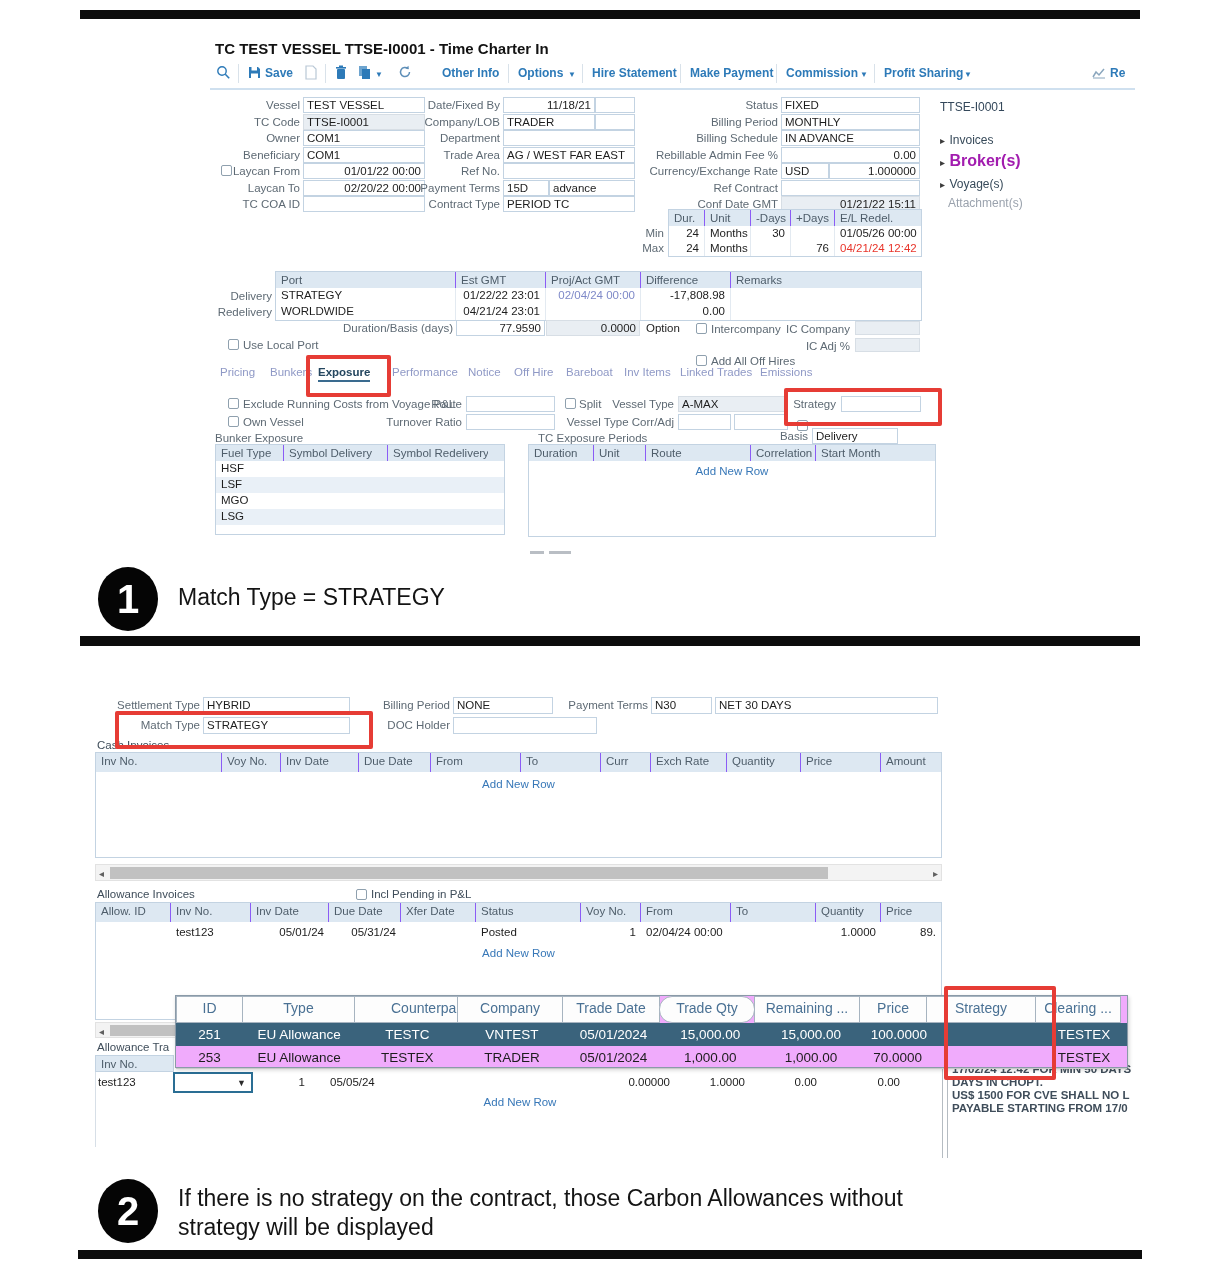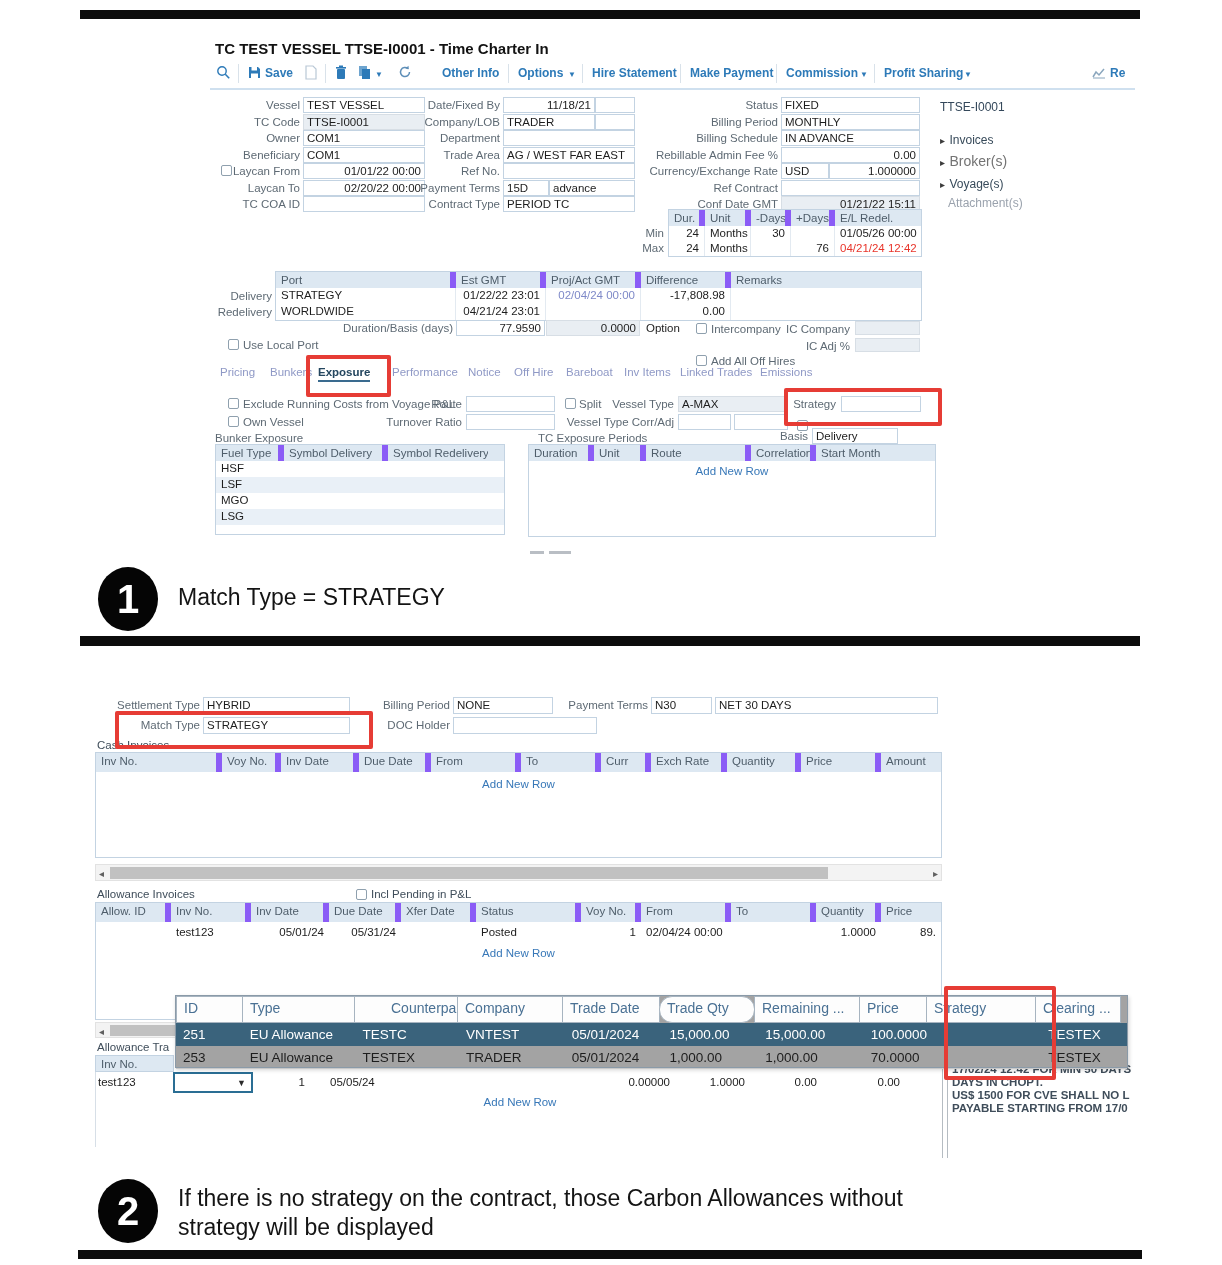--- a/index.html
+++ b/index.html
@@ -8,21 +8,21 @@
   .a{position:absolute;}
   .bar{background:#0c0c0c;}
   .t{font-size:11.5px;color:#1d1d1d;white-space:nowrap;}
   .lbl{font-size:11.5px;color:#5e6a74;white-space:nowrap;text-align:right;}
   .fld{box-sizing:border-box;border:1px solid #c3d3e2;background:#fff;font-size:11.5px;color:#1d1d1d;
        padding:1px 3px;white-space:nowrap;overflow:hidden;height:16px;line-height:12px;}
   .fld.g{background:#e9eef3;border-color:#d7dee5;}
   .fld.r{text-align:right;}
   .cb{box-sizing:border-box;width:11px;height:11px;border:1px solid #8fa0ae;background:#fff;border-radius:2px;}
   .th{background:#dde8f2;color:#4e5d6a;font-size:11.5px;}
-  .hcell{box-sizing:border-box;border-right:6px solid #8b5cf6;padding:2px 5px;overflow:hidden;white-space:nowrap;}
+  .hcell{box-sizing:border-box;border-right:1px solid #8b5cf6;padding:2px 5px;overflow:hidden;white-space:nowrap;}
   .rcell{box-sizing:border-box;border-right:1px solid #e3eaf1;padding:1px 5px;overflow:hidden;white-space:nowrap;font-size:11.5px;color:#1d1d1d;}
   .link{color:#3878b8;font-size:11.5px;white-space:nowrap;}
   .tab{font-size:11.5px;color:#8f99c6;white-space:nowrap;}
   .tab.active{color:#24465f;font-weight:bold;border-bottom:2px solid #3a6b8f;padding-bottom:2px;}
   .redbox{border:4px solid #e63c35;border-radius:2px;z-index:40;}
   .flex{display:flex;}
   .tbox{box-sizing:border-box;border:1px solid #c3d3e2;background:#fff;}
   .tbtn{font-size:12px;font-weight:bold;color:#2d7ab8;white-space:nowrap;}
   .sep{width:1px;background:#d9e2ea;}
   .circle{background:#050505;border-radius:50%;color:#fff;font-weight:bold;text-align:center;}
@@ -164,21 +164,21 @@
   <div class="a lbl" style="left:645px;top:198px;width:133px;">Conf Date GMT</div>
   <div class="a fld g r" style="left:781px;top:196px;width:139px;">01/21/22 15:11</div>
 
   <div class="a t" style="left:940px;top:100px;font-size:12px;color:#33475a;">TTSE-I0001</div>
   <div class="a" style="left:940px;top:130px;">
     <span style="color:#3c3c3c;font-size:10px;">▸</span>
     <span class="t" style="font-size:12px;color:#374a5a;">Invoices</span>
   </div>
   <div class="a" style="left:940px;top:152px;">
     <span style="color:#3c3c3c;font-size:10px;">▸</span>
-    <span class="t" style="font-size:14px;color:#737373;">Broker(s)</span>
+    <span class="t" style="font-size:16px;color:#a21caf;font-weight:bold;">Broker(s)</span>
   </div>
   <div class="a" style="left:940px;top:174px;">
     <span style="color:#3c3c3c;font-size:10px;">▸</span>
     <span class="t" style="font-size:12px;color:#374a5a;">Voyage(s)</span>
   </div>
   <div class="a" style="left:948px;top:196px;font-size:12px;color:#9aa2ad;">Attachment(s)</div>
 
   <div class="a lbl" style="left:620px;top:227px;width:44px;">Min</div>
   <div class="a lbl" style="left:620px;top:242px;width:44px;">Max</div>
   <div class="a tbox" style="left:668px;top:209px;width:254px;">
@@ -411,21 +411,21 @@
     <span style="position:absolute;right:5px;top:4px;font-size:9px;color:#2b2b2b;">▼</span>
   </div>
   <div class="a t" style="left:275px;top:1076px;width:30px;text-align:right;">1</div>
   <div class="a t" style="left:330px;top:1076px;">05/05/24</div>
   <div class="a t" style="left:600px;top:1076px;width:70px;text-align:right;">0.00000</div>
   <div class="a t" style="left:675px;top:1076px;width:70px;text-align:right;">1.0000</div>
   <div class="a t" style="left:757px;top:1076px;width:60px;text-align:right;">0.00</div>
   <div class="a t" style="left:840px;top:1076px;width:60px;text-align:right;">0.00</div>
   <div class="a link" style="left:455px;top:1096px;width:130px;text-align:center;">Add New Row</div>
 
-  <div class="a" style="left:175px;top:995px;width:953px;height:73px;background:#a3a3a3;border:1px solid #8a9aa8;box-sizing:border-box;z-index:10;box-shadow:1px 2px 4px rgba(0,0,0,0.18);">
+  <div class="a" style="left:175px;top:995px;width:953px;height:73px;background:#f0abfc;border:1px solid #8a9aa8;box-sizing:border-box;z-index:10;box-shadow:1px 2px 4px rgba(0,0,0,0.18);text-align:center;">
     <div class="flex" style="height:27px;">
       <div class="popup-h" style="width:67px;">ID</div>
       <div class="popup-h" style="width:113px;margin-left:-1px;">Type</div>
       <div class="popup-h" style="width:104px;margin-left:-1px;padding-left:36px;">Counterparty</div>
       <div class="popup-h" style="width:106px;margin-left:-1px;">Company</div>
       <div class="popup-h" style="width:98px;margin-left:-1px;">Trade Date</div>
       <div class="popup-h" style="width:96px;margin-left:-1px;border-radius:13px;">Trade Qty</div>
       <div class="popup-h" style="width:106px;margin-left:-1px;">Remaining ...</div>
       <div class="popup-h" style="width:68px;margin-left:-1px;">Price</div>
       <div class="popup-h" style="width:110px;margin-left:-1px;">Strategy</div>

